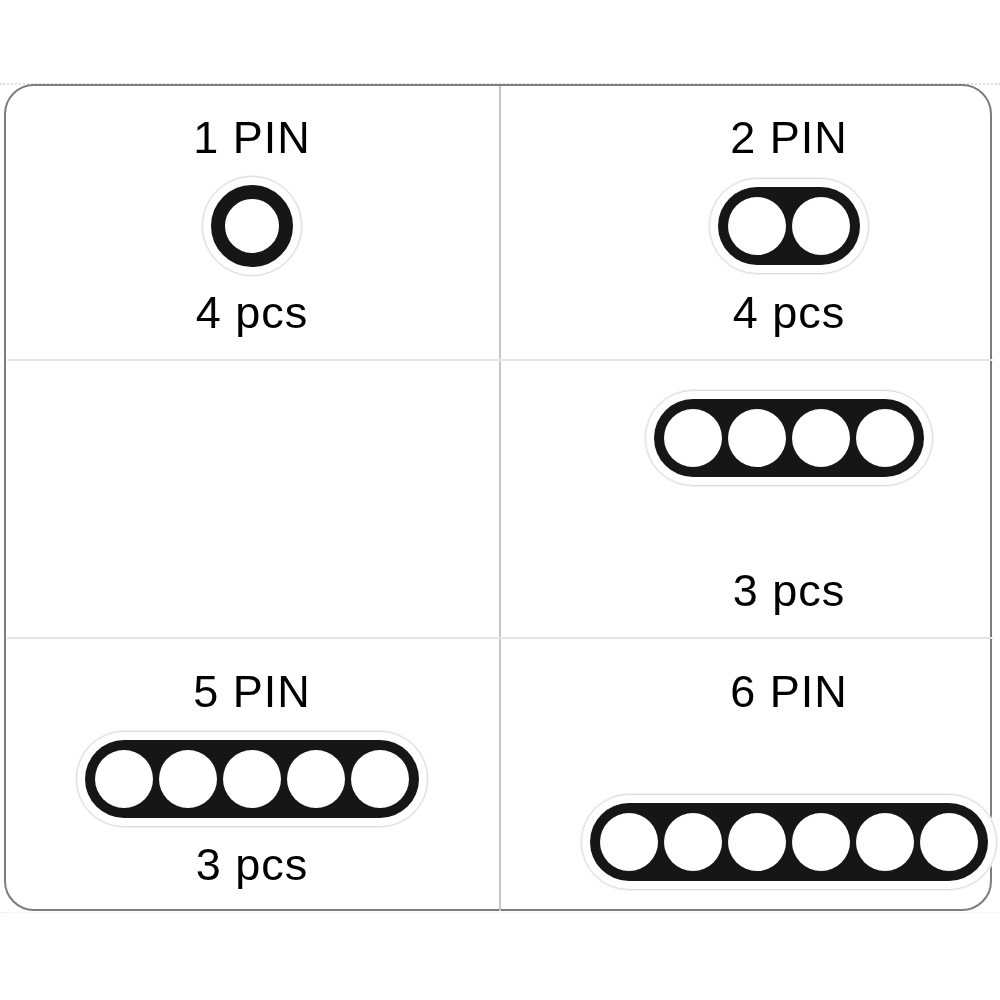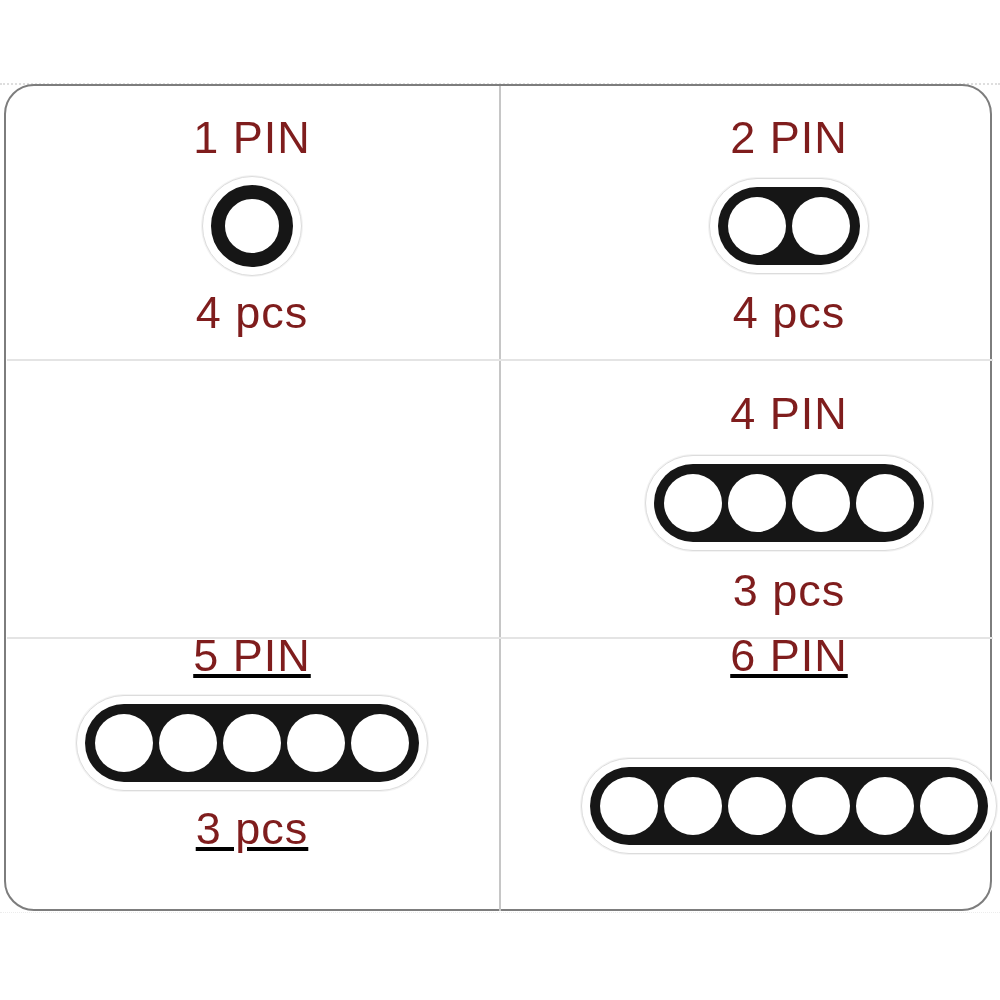--- a/index.html
+++ b/index.html
@@ -61,26 +61,26 @@
     flex-direction: column;
     align-items: center;
     justify-content: space-between;
     padding: 28px 0 20px 0;
     box-sizing: border-box;
   }
   .cell.c1 { left: 6px;   width: 492px; }
   .cell.c2 { left: 502px; width: 574px; }
   .cell.r1 { top: 86px;  height: 272px; }
   .cell.r2 { top: 362px; height: 274px; }
-  .cell.r3 { top: 604px; height: 270px; text-decoration: underline; }
+  .cell.r3 { top: 640px; height: 270px; }
 
   .pin-label, .qty-label {
     font-size: 45px;
     line-height: 1.08;
-    color: #7f1d1d;
+    color: #000000;
     letter-spacing: 1px;
     white-space: nowrap;
   }
 
   
   .sticker {
     display: inline-flex;
     align-items: center;
     justify-content: center;
     padding: 8px;
@@ -141,21 +141,20 @@
       <div class="pill">
           <div class="hole"></div>
           <div class="hole"></div>
         </div>
     </div>
     <div class="qty-label">4 pcs</div>
   </div>
 
 
   <div class="cell r2 c2">
-    <div class="pin-label">4 PIN</div>
     <div class="sticker">
       <div class="pill">
           <div class="hole"></div>
           <div class="hole"></div>
           <div class="hole"></div>
           <div class="hole"></div>
         </div>
     </div>
     <div class="qty-label">3 pcs</div>
   </div>

